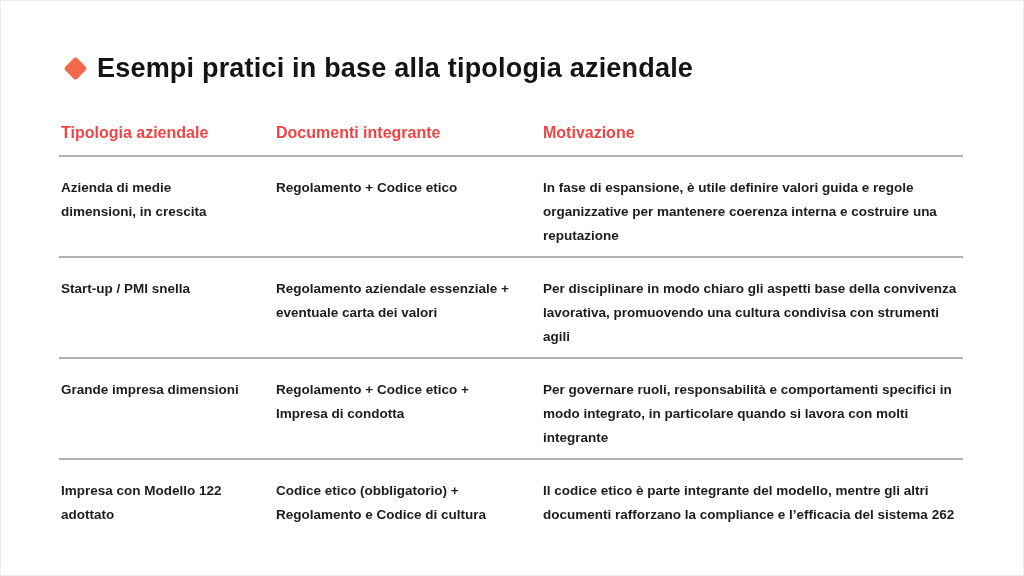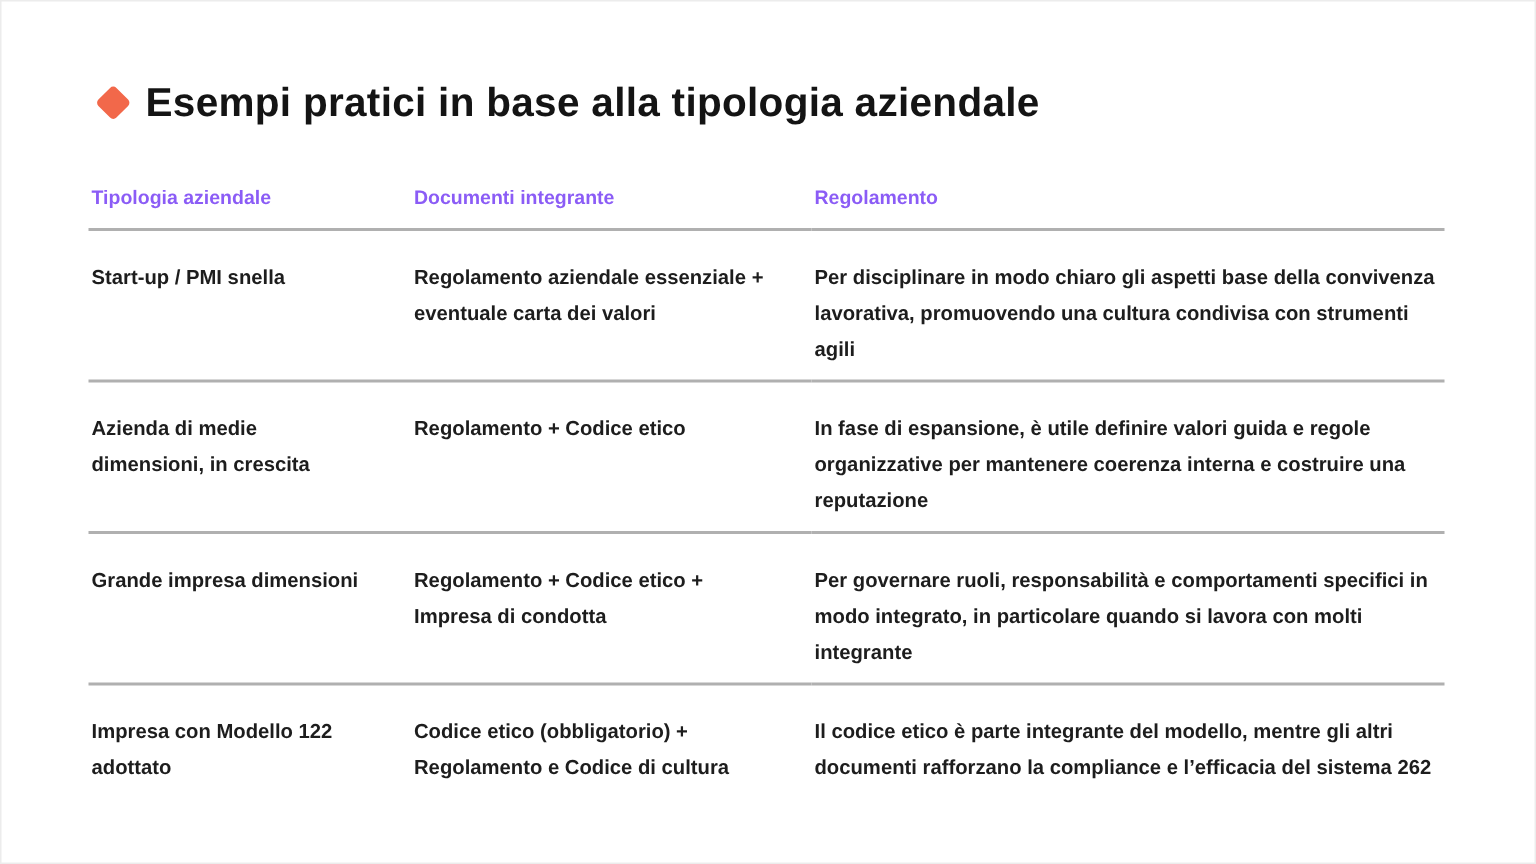--- a/index.html
+++ b/index.html
@@ -37,25 +37,25 @@
     margin: 20px 0 0 58px;
     width: 904px;
     border-collapse: collapse;
     table-layout: fixed;
   }
   col.c1 { width: 215px; }
   col.c2 { width: 267px; }
   col.c3 { width: 422px; }
   .doc-table th {
     text-align: left;
-    font-size: 13px;
+    font-size: 16px;
     font-weight: 700;
     padding: 20px 30px 13px 2px;
     border-bottom: 2px solid #b0b0b0;
-    color: #8b5cf6;
+    color: #ef4444;
   }
   .doc-table td {
     vertical-align: top;
     text-align: left;
     font-size: 13.5px;
     font-weight: 700;
     line-height: 24px;
     padding: 19px 30px 8px 2px;
     border-bottom: 2px solid #b0b0b0;
     color: #1d1d1d;
@@ -76,33 +76,33 @@
   <table class="doc-table">
     <colgroup>
         <col class="c1">
         <col class="c2">
         <col class="c3">
       </colgroup>
     <thead>
       <tr>
         <th>Tipologia aziendale</th>
         <th>Documenti integrante</th>
-        <th>Regolamento</th>
+        <th>Motivazione</th>
       </tr>
     </thead>
     <tbody>
       <tr>
+        <td class="col-tipologia">Azienda di medie dimensioni, in crescita</td>
+        <td class="col-documenti">Regolamento + Codice etico</td>
+        <td class="col-motivazione">In fase di espansione, è utile definire valori guida e regole organizzative per mantenere coerenza interna e costruire una reputazione</td>
+      </tr>
+      <tr>
         <td class="col-tipologia">Start-up / PMI snella</td>
         <td class="col-documenti">Regolamento aziendale essenziale + eventuale carta dei valori</td>
         <td class="col-motivazione">Per disciplinare in modo chiaro gli aspetti base della convivenza lavorativa, promuovendo una cultura condivisa con strumenti agili</td>
-      </tr>
-      <tr>
-        <td class="col-tipologia">Azienda di medie dimensioni, in crescita</td>
-        <td class="col-documenti">Regolamento + Codice etico</td>
-        <td class="col-motivazione">In fase di espansione, è utile definire valori guida e regole organizzative per mantenere coerenza interna e costruire una reputazione</td>
       </tr>
       <tr>
         <td class="col-tipologia">Grande impresa dimensioni</td>
         <td class="col-documenti">Regolamento + Codice etico + Impresa di condotta</td>
         <td class="col-motivazione">Per governare ruoli, responsabilità e comportamenti specifici in modo integrato, in particolare quando si lavora con molti integrante</td>
       </tr>
       <tr>
         <td class="col-tipologia">Impresa con Modello 122 adottato</td>
         <td class="col-documenti">Codice etico (obbligatorio) + Regolamento e Codice di cultura</td>
         <td class="col-motivazione">Il codice etico è parte integrante del modello, mentre gli altri documenti rafforzano la compliance e l’efficacia del sistema 262</td>

